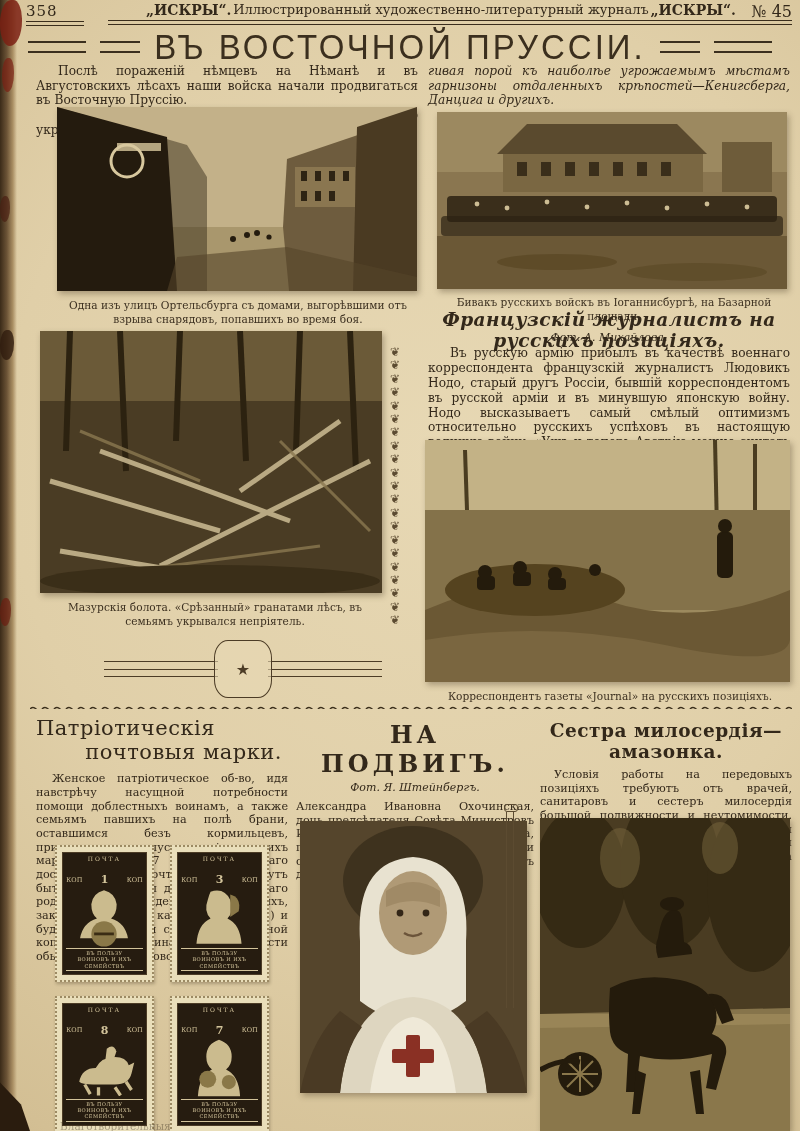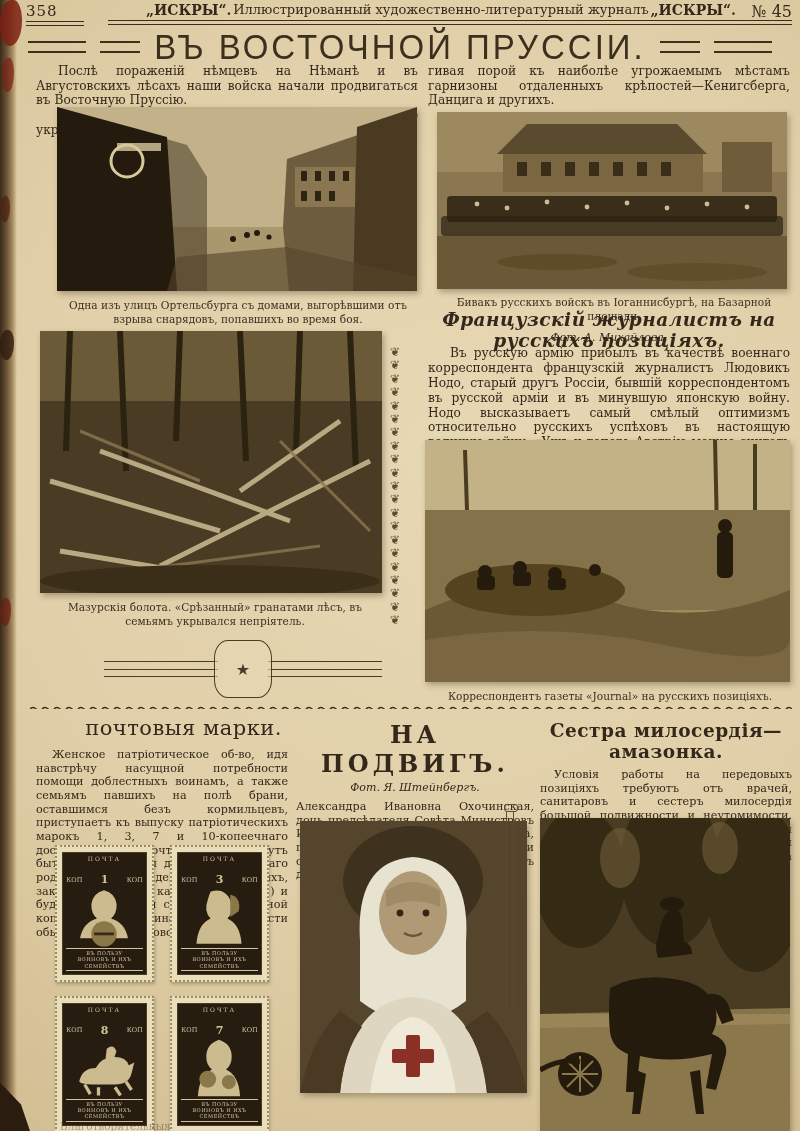--- a/index.html
+++ b/index.html
@@ -95,21 +95,21 @@
     <span class="tbar sm"></span>
     <span class="title">ВЪ ВОСТОЧНОЙ ПРУССІИ.</span>
     <span class="tbar sm"></span>
     <span class="tbar"></span>
   </div>
 
   <div class="abs intro just ind" style="left:36px;top:64px;width:382px;">
     <p>Послѣ пораженій нѣмцевъ на Нѣманѣ и въ Августовскихъ лѣсахъ наши войска начали продвигаться въ Восточную Пруссію.</p>
     <p>Непріятель упорно обороняется на сильно укрѣпленныхъ позиціяхъ, стя-</p>
   </div>
-  <div class="abs intro just" style="left:428px;top:64px;width:362px;">
+  <div class="abs intro just" style="left:428px;top:64px;width:362px;font-style:italic;">
     <p style="margin:0;">гивая порой къ наиболѣе угрожаемымъ мѣстамъ гарнизоны отдаленныхъ крѣпостей—Кенигсберга, Данцига и другихъ.</p>
   </div>
 
   <div class="abs photo" style="left:57px;top:107px;width:360px;height:184px;">
     <svg viewBox="0 0 360 184" preserveAspectRatio="none">
       <rect width="360" height="184" fill="#c3b189"></rect>
       <rect y="120" width="360" height="64" fill="#a9976d"></rect>
       <polygon points="0,0 130,38 150,70 150,184 0,184" fill="#32281778"></polygon>
       <polygon points="0,0 110,30 120,184 0,184" fill="#241b0e"></polygon>
       <polygon points="360,8 230,52 226,120 232,184 360,184" fill="#6e5c3e"></polygon>
@@ -277,20 +277,21 @@
     <defs>
       <pattern id="wv" width="12" height="6" patternUnits="userSpaceOnUse">
         <path d="M0 4 Q3 1 6 4 T12 4" fill="none" stroke="#3b2f1c" stroke-width="1.6"></path>
       </pattern>
     </defs>
     <rect width="762" height="6" fill="url(#wv)"></rect>
   </svg>
 
   <div class="abs" style="left:36px;top:716px;width:252px;">
     <div class="colhead1">
+      <span>Патріотическія</span>
       <span class="l2">почтовыя марки.</span>
     </div>
     <div class="colbody just" style="margin-top:8px;text-indent:16px;">Женское патріотическое об-во, идя навстрѣчу насущной потребности помощи доблестныхъ воинамъ, а также семьямъ павшихъ на полѣ брани, оставшимся безъ кормильцевъ, приступаетъ къ выпуску патріотическихъ марокъ 1, 3, 7 и 10-копеечнаго достоинства. Эти почтовыя марки могутъ быть употребляемы для оплаты всякаго рода корреспонденціи (простыхъ, заказныхъ писемъ, карточекъ и проч.) и будутъ продаваться съ надбавкой одной копейки къ номинальной стоимости обыкновенной почтовой марки.</div>
   </div>
 
   <div class="abs sheet" style="left:55px;top:845px;width:214px;height:270px;">
     <div class="stamp">
       <div class="stamp-inner">
         <span class="st-post">ПОЧТА</span>
         <div class="st-koprow">

